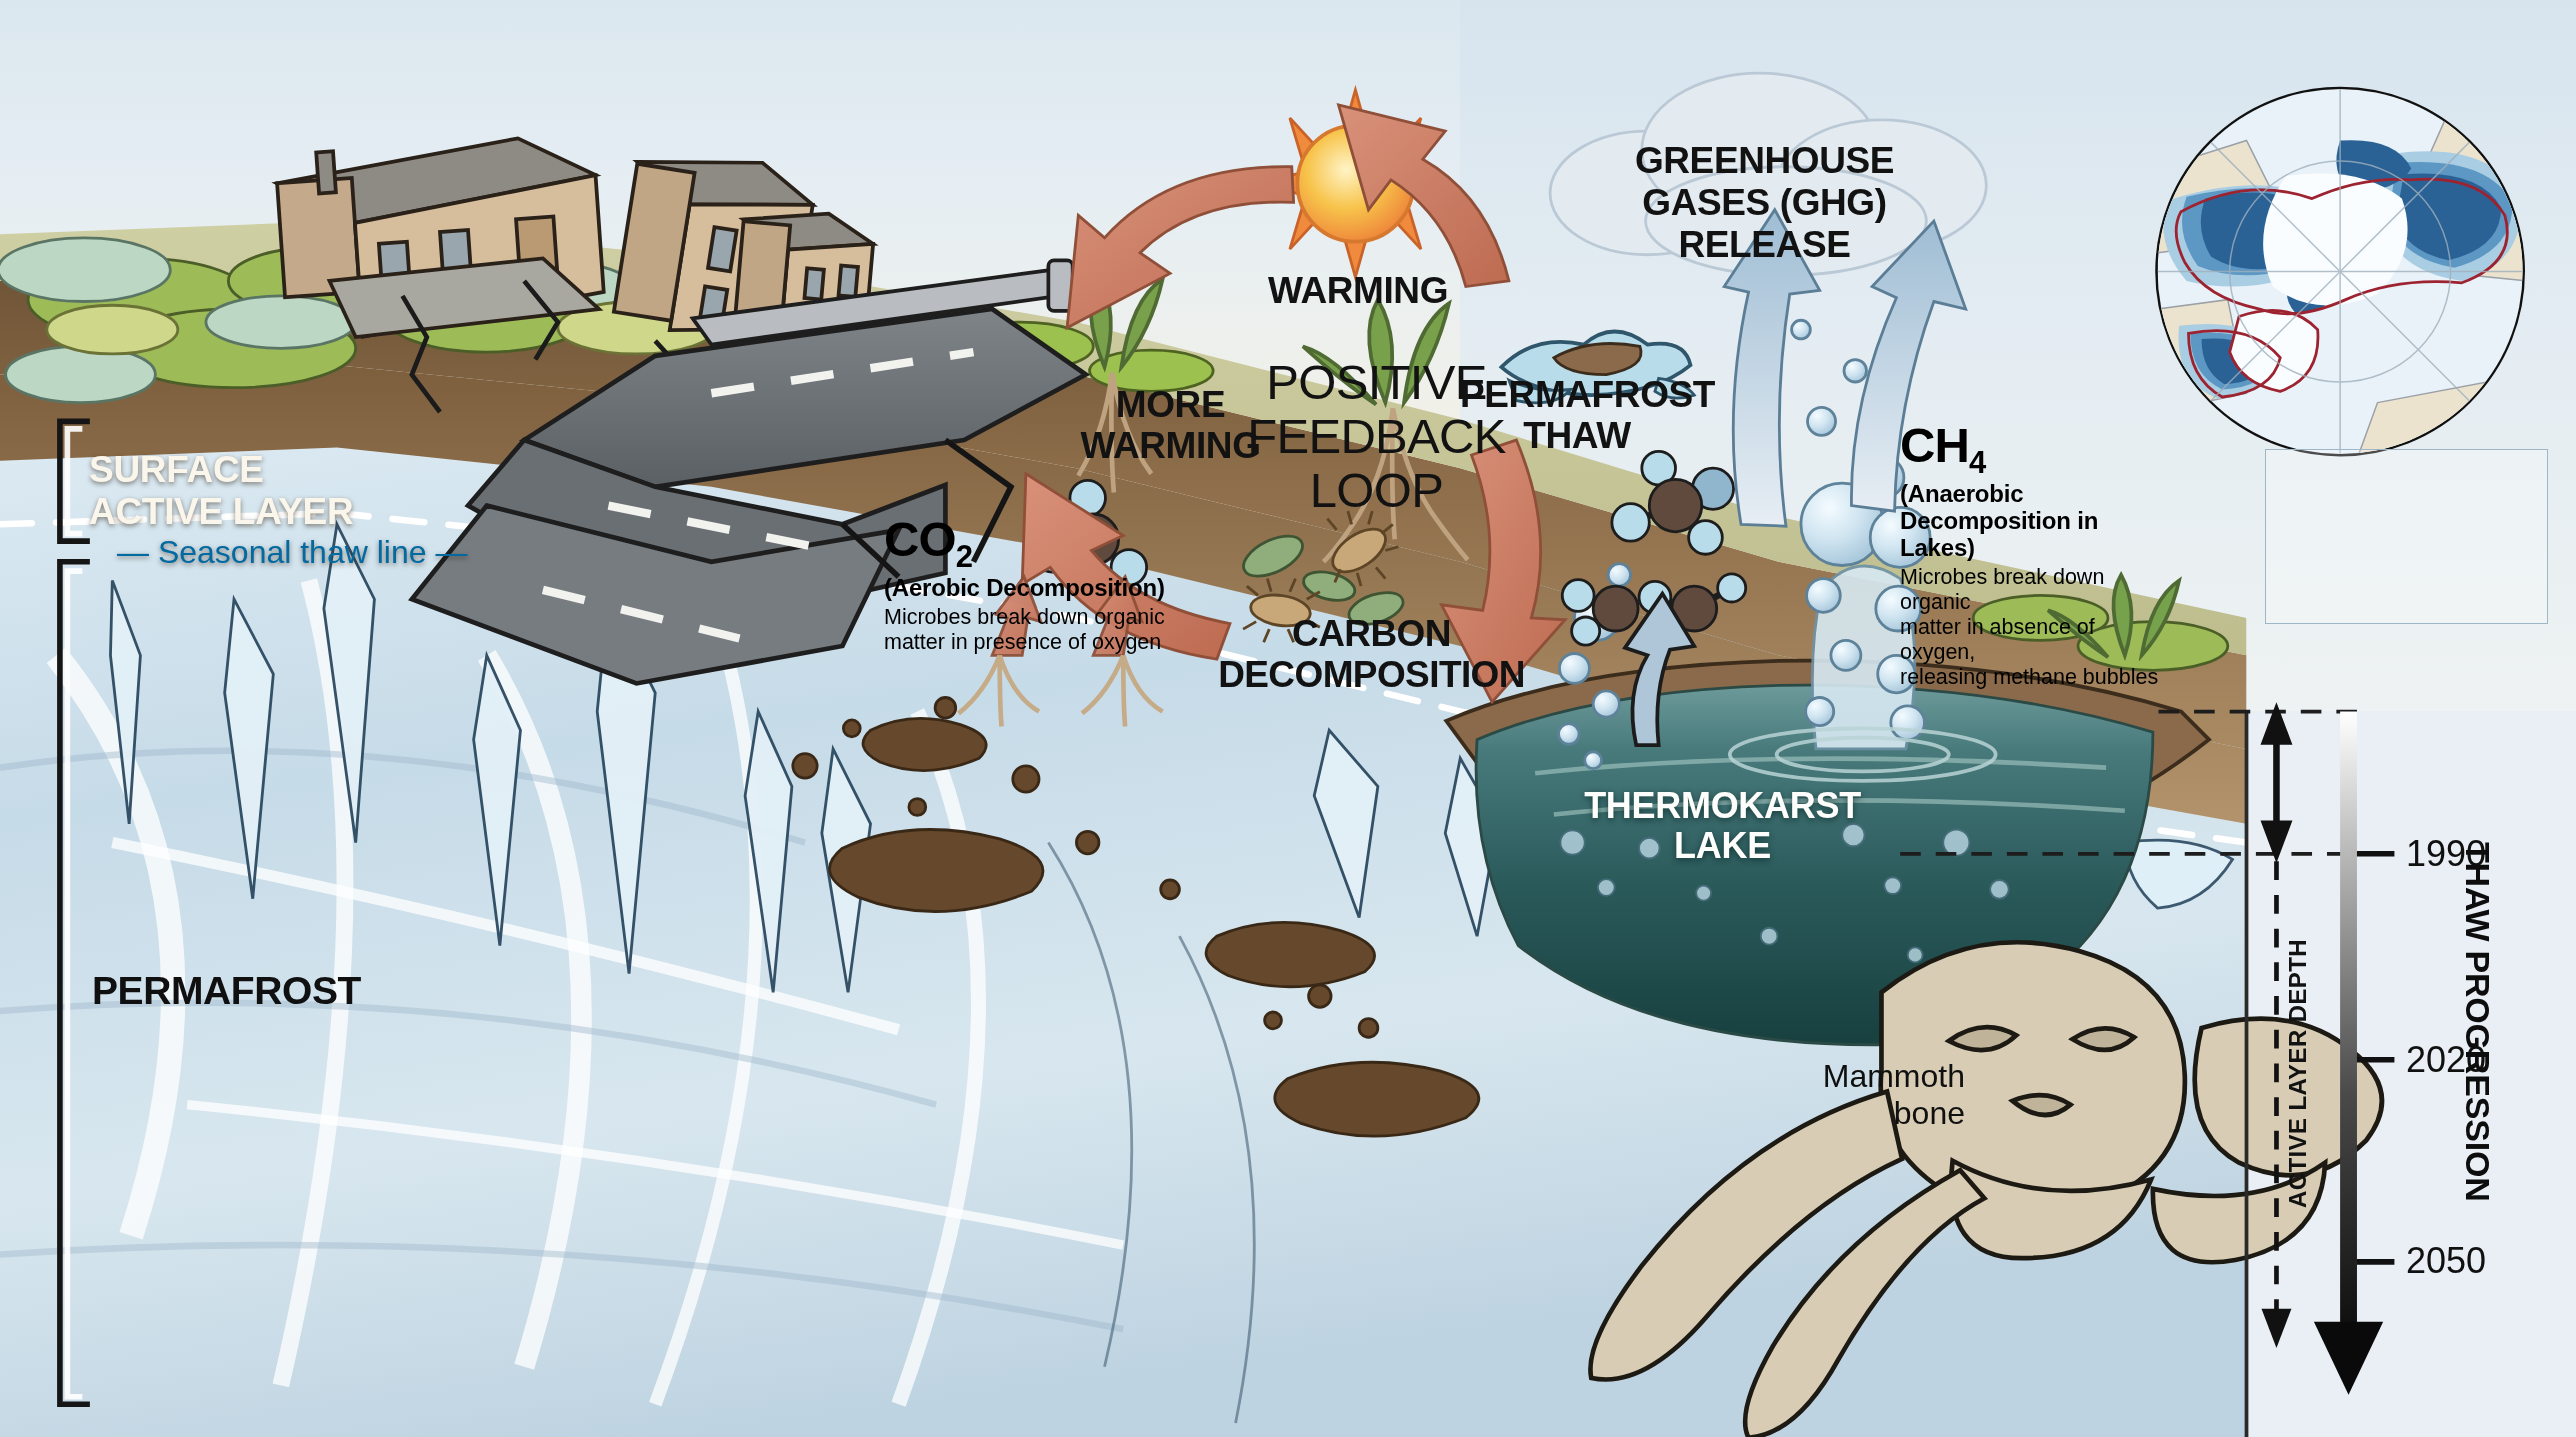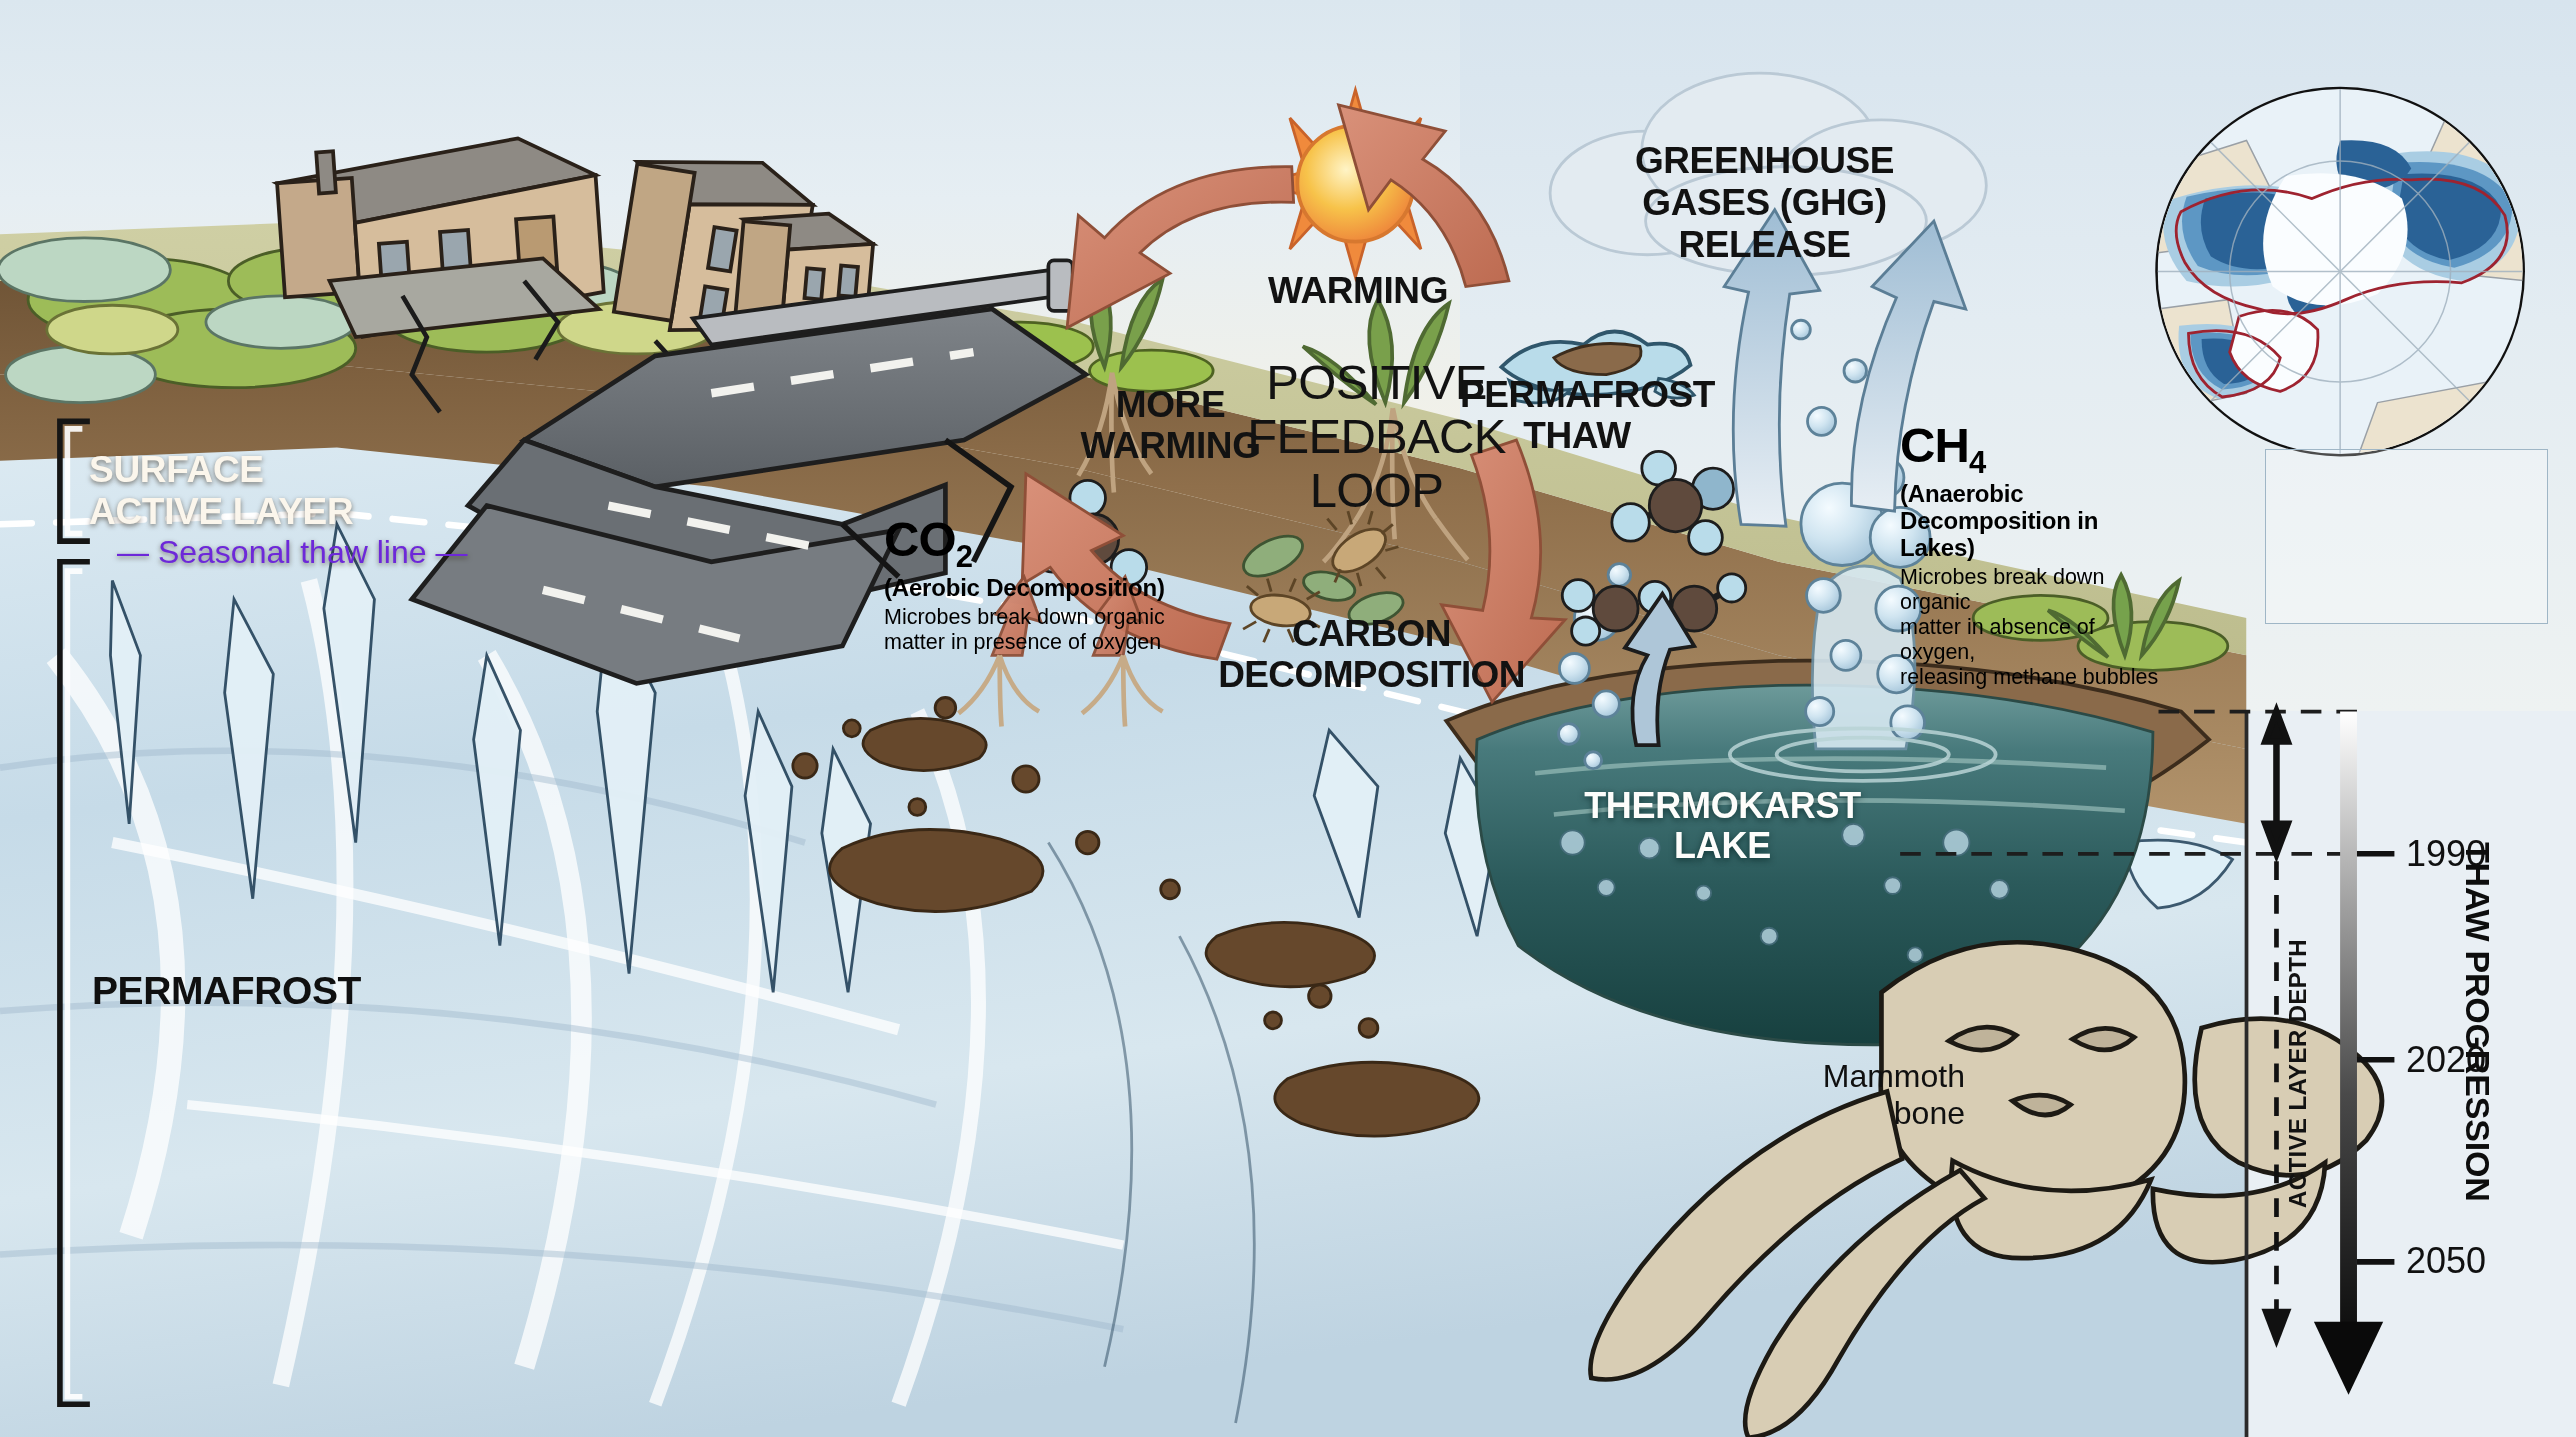--- a/index.html
+++ b/index.html
@@ -32,21 +32,21 @@
   .gas-sub{font-size:24px;font-weight:bold;line-height:1.12;margin-top:3.7px;letter-spacing:-0.2px;}
   .gas-desc{font-size:21.5px;line-height:1.16;margin-top:2.8px;}
 
   #co2-block{left:884px;top:515px;width:290px;}
   #ch4-block{left:1900px;top:421px;width:271px;}
 
   
   #surface-active{position:absolute;left:89px;top:449px;width:393px;color:#fbf6ec;
       font-size:37px;font-weight:bold;line-height:1.14;letter-spacing:-0.3px;
       text-shadow:0 1.9px 5.6px rgba(40,25,10,.55);}
-  #seasonal-thaw{position:absolute;left:117px;top:534px;color:#6d28d9;font-size:32px;
+  #seasonal-thaw{position:absolute;left:117px;top:534px;color:#0369a1;font-size:32px;
       text-shadow:0 1.9px 5.6px rgba(40,25,10,.55);}
   #permafrost-lbl{position:absolute;left:92px;top:969px;font-size:39px;font-weight:bold;
       color:#101010;letter-spacing:-0.4px;}
   #preserved-carbon{position:absolute;left:842px;top:1016px;width:300px;text-align:center;
       font-size:32px;color:#141414;line-height:1.15;}
   #thermokarst-lbl{position:absolute;left:1582px;top:786px;width:281px;text-align:center;
       color:#fdfdfb;font-size:36px;font-weight:bold;line-height:1.12;letter-spacing:-0.3px;
       text-shadow:0 1.9px 6.6px rgba(0,30,30,.65);}
   #mammoth-lbl{position:absolute;left:1694px;top:1058px;width:271px;text-align:right;
       font-size:32px;color:#101010;line-height:1.15;}

